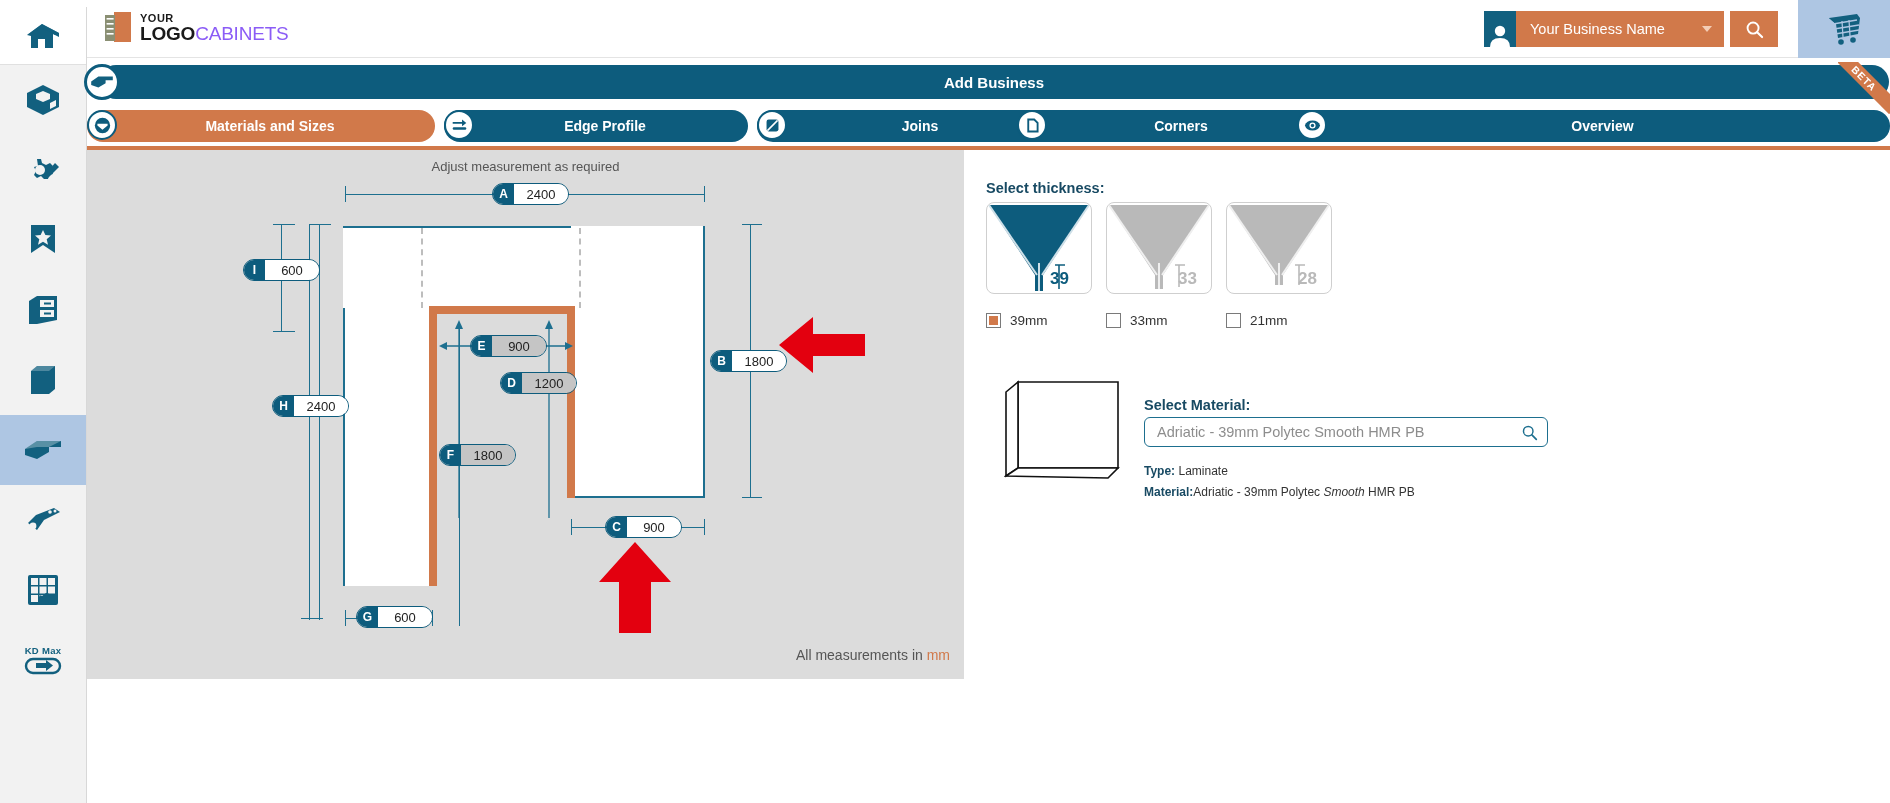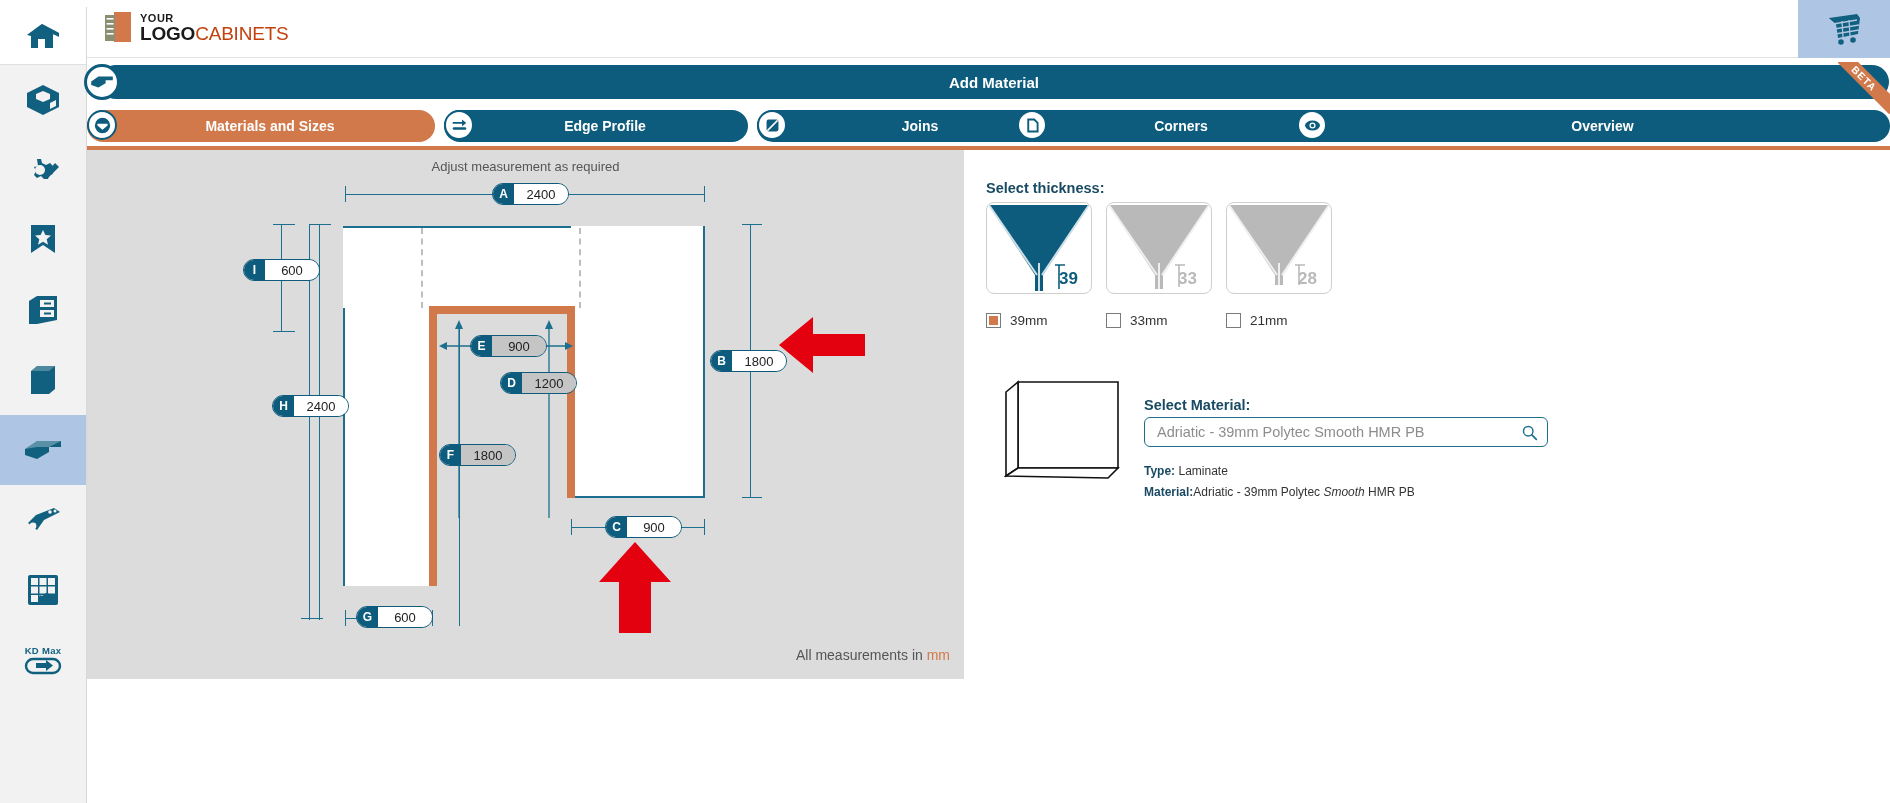--- a/index.html
+++ b/index.html
@@ -29,21 +29,21 @@
 
   
   #header {
     position: absolute; left: 87px; top: 0; right: 0; height: 58px;
     background: #ffffff; border-bottom: 1px solid #e4e4e4;
   }
   #logo { position: absolute; left: 16px; top: 10px; display: flex; align-items: center; gap: 7px; }
   #logo .logo-text { line-height: 1; padding-top: 2px; }
   .logo-l1 { font-size: 11px; font-weight: bold; color: #1a1a1a; letter-spacing: .5px; }
   .logo-l2 { font-size: 19px; font-weight: bold; color: #1a1a1a; letter-spacing: -.2px; }
-  .logo-l2 .cab { color: #c2410c; font-weight: normal; }
+  .logo-l2 .cab { color: #8b5cf6; font-weight: normal; }
 
   #account {
     position: absolute; right: 112px; top: 11px; height: 36px; display: flex; align-items: stretch;
   }
   #account .avatar {
     width: 32px; background: #12607f; display: flex; align-items: flex-end; justify-content: center;
   }
   #account .biz {
     background: #d1794a; color: #fff; font-size: 14.5px; display: flex; align-items: center;
     padding: 0 14px; min-width: 208px; position: relative;
@@ -275,40 +275,58 @@
           <rect x="3.6" y="18" width="7" height="1.6"></rect>
             <rect x="3.6" y="23" width="7" height="1.6"></rect>
         </g>
       </svg>
       <div class="logo-text">
         <div class="logo-l1">YOUR</div>
         <div class="logo-l2"><span>LOGO</span><span class="cab">CABINETS</span></div>
       </div>
     </div>
 
+    <div id="account">
+      <div class="avatar">
+        <svg width="22" height="24" viewBox="0 0 22 24">
+          <circle cx="11" cy="8" r="5.2" fill="#fff"></circle>
+          <path fill="#fff" d="M1 24 q0-9 10-9 q10 0 10 9z"></path>
+        </svg>
+      </div>
+      <div class="biz">
+        <span>Your Business Name</span>
+        <span class="caret"></span>
+      </div>
+      <div class="searchbtn">
+        <svg width="19" height="19" viewBox="0 0 20 20">
+          <circle cx="8.5" cy="8.5" r="5.8" fill="none" stroke="#fff" stroke-width="2"></circle>
+          <line x1="12.8" y1="12.8" x2="18" y2="18" stroke="#fff" stroke-width="2.2" stroke-linecap="round"></line>
+        </svg>
+      </div>
+    </div>
 
     <div id="cartbox">
       <svg width="40" height="34" viewBox="0 0 40 34">
         <path class="ic" d="M5 6 L33 2 L36 6 L12 12 Z"></path>
         <path class="ic" d="M5 6 L12 12 L14 26 L34 22 L36 6 Z"></path>
         <g stroke="#aec6e3" stroke-width="1.3">
           <line x1="9" y1="12" x2="33" y2="8"></line>
             <line x1="10" y1="17" x2="35" y2="13"></line>
             <line x1="11" y1="22" x2="35" y2="18"></line>
           <line x1="18" y1="9" x2="19" y2="25"></line>
             <line x1="25" y1="8" x2="26" y2="24"></line>
         </g>
         <circle class="ic" cx="17" cy="30" r="2.8"></circle>
           <circle class="ic" cx="29" cy="28" r="2.8"></circle>
       </svg>
     </div>
   </div>
 
   <div id="titlebar">
-    <span class="ttl">Add Material</span>
+    <span class="ttl">Add Business</span>
   </div>
   <div id="titleicon">
     <svg width="24" height="14" viewBox="0 0 40 22">
       <path class="ic" d="M2 10 L14 2 L38 2 L38 8 L26 8 L26 13 L14 20 L2 16 Z"></path>
     </svg>
   </div>
   <div id="beta">
     <div class="ribbon">BETA</div>
   </div>
 
@@ -474,21 +492,21 @@
         <polygon fill="#0d5c7d" points="2,2 102,2 56,72 48,72"></polygon>
         <polygon fill="#0d5c7d" points="48,72 56,72 56,88 48,88"></polygon>
         <line x1="2" y1="2" x2="50" y2="72" stroke="#cfe0e8" stroke-width="2"></line>
         <line x1="102" y1="2" x2="55" y2="72" stroke="#cfe0e8" stroke-width="2"></line>
         <line x1="52" y1="60" x2="52" y2="88" stroke="#cfe0e8" stroke-width="2"></line>
         <g stroke="#0d5c7d" stroke-width="1.6">
           <line x1="68" y1="62" x2="78" y2="62"></line>
             <line x1="72" y1="62" x2="72" y2="86"></line>
         </g>
       </svg>
-      <span style="position:absolute;right:13px;bottom:4px;font-size:17px;font-weight:bold;color:#0d5c7d;">39</span>
+      <span style="position:absolute;right:22px;bottom:4px;font-size:17px;font-weight:bold;color:#0d5c7d;">39</span>
     </div>
     <div class="thumb" style="left:142px;">
       <svg width="104" height="90" viewBox="0 0 104 90">
         <polygon fill="#b9b9b9" points="2,2 102,2 56,72 48,72"></polygon>
         <polygon fill="#b9b9b9" points="48,72 56,72 56,86 48,86"></polygon>
         <line x1="2" y1="2" x2="50" y2="72" stroke="#efefef" stroke-width="2"></line>
         <line x1="102" y1="2" x2="55" y2="72" stroke="#efefef" stroke-width="2"></line>
         <line x1="52" y1="60" x2="52" y2="86" stroke="#efefef" stroke-width="2"></line>
         <g stroke="#b9b9b9" stroke-width="1.6">
           <line x1="68" y1="62" x2="78" y2="62"></line>

